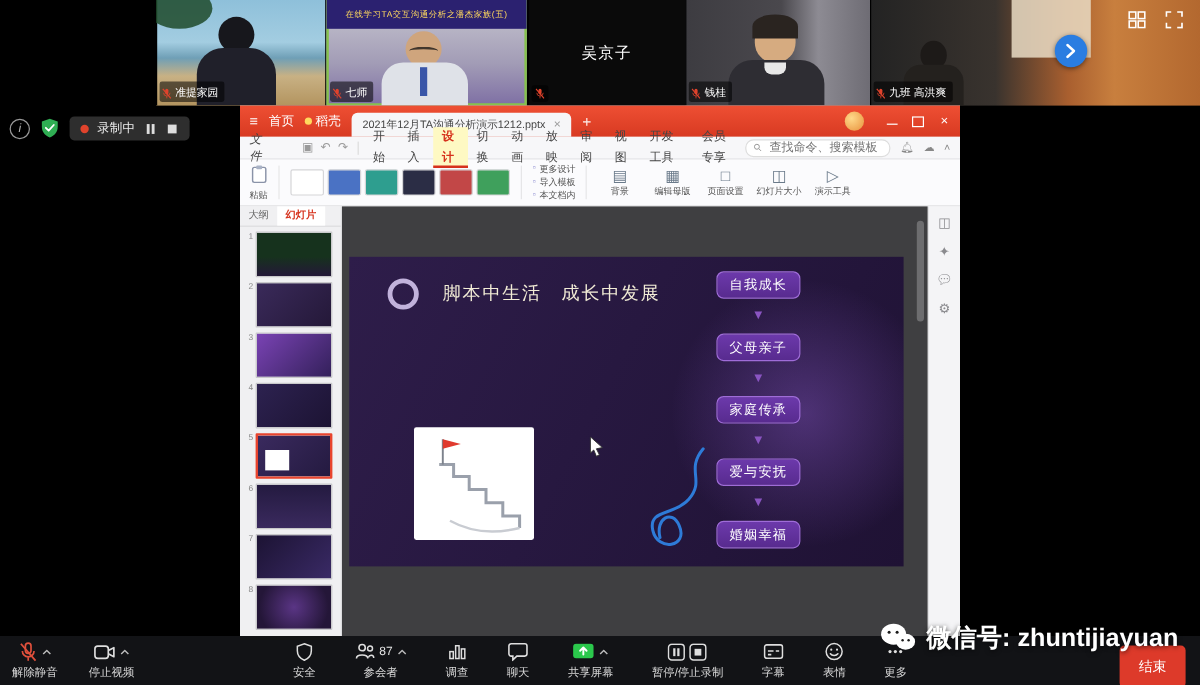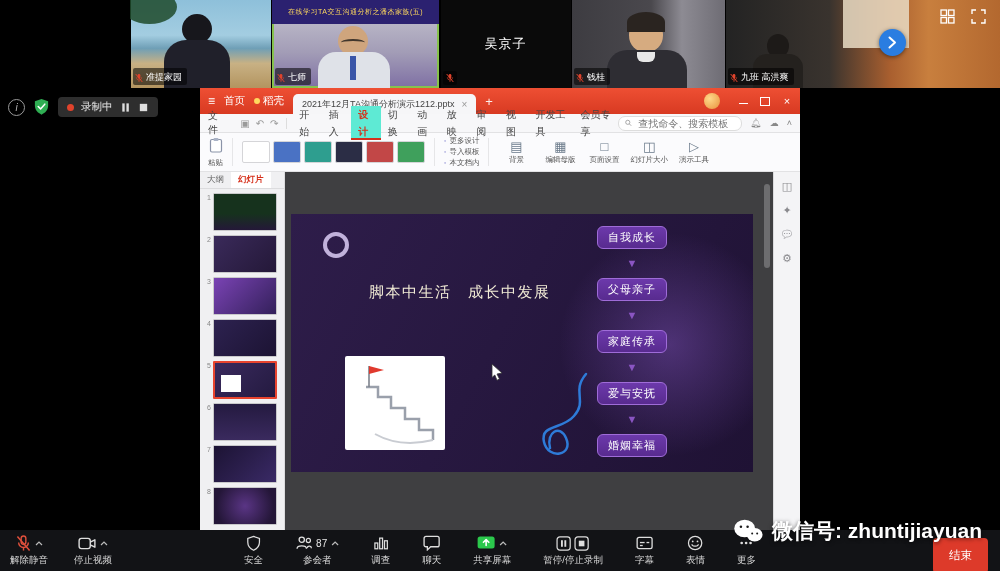--- a/index.html
+++ b/index.html
@@ -59,26 +59,26 @@
   .doc-close{color:#999;font-size:10px;}
   .plus-tab{font-size:13px;opacity:.9;cursor:pointer;}
   .tb-spacer{flex:1;}
   .avatar{width:16px;height:16px;border-radius:50%;background:radial-gradient(circle at 35% 35%,#ffd98a,#e8913c);cursor:pointer;}
   .win-btns{display:flex;gap:12px;align-items:center;margin-left:10px;}
   .wb{cursor:pointer;display:flex;align-items:center;justify-content:center;width:10px;height:10px;color:#fff;font-size:11px;}
   .wb-min{border-bottom:1.5px solid #fff;height:5px;width:9px;}
   .wb-max{border:1.2px solid #fff;width:8px;height:7px;}
 
   .menubar{height:18px;background:#f7f7f9;display:flex;align-items:center;padding:0 8px;font-size:10px;color:#444;border-bottom:1px solid #e2e2e4;}
-  .file-lbl{margin-right:12px;cursor:pointer;}
+  .file-lbl{margin-right:24px;cursor:pointer;font-style:italic;}
   .hist{color:#9a9a9a;margin:0 3px;cursor:pointer;font-size:10px;}
   .mdiv{width:1px;height:11px;background:#ddd;margin:0 5px;}
   #menu-tabs{display:flex;}
   .mtab{padding:0 7px;cursor:pointer;line-height:17px;}
-  .mtab.active{color:#d6311c;font-weight:bold;background:#5eead4;box-shadow:inset 0 -2px 0 #d6311c;}
+  .mtab.active{color:#d6311c;font-weight:bold;background:#fef9c3;box-shadow:inset 0 -2px 0 #d6311c;}
   .search-box{margin-left:auto;width:128px;height:13px;border:1px solid #ddd;background:#fff;border-radius:7px;
               display:flex;align-items:center;gap:4px;padding:0 6px;}
   .search-box input{border:0;outline:0;width:100%;font-size:10px;color:#777;background:transparent;}
   .mb-icons{display:flex;gap:8px;margin-left:8px;color:#888;font-size:9px;}
   .mb-icons span{cursor:pointer;}
 
   .ribbon{height:38px;background:#fbfbfd;border-bottom:1px solid #e2e2e4;display:flex;align-items:center;padding:0 8px;gap:9px;}
   .paste-btn{display:flex;flex-direction:column;align-items:center;gap:5px;font-size:7.5px;color:#555;cursor:pointer;}
   .rdiv{width:1px;height:28px;background:#e6e6e8;}
   .templates{display:flex;gap:3px;}
@@ -108,21 +108,21 @@
   .t6{background:linear-gradient(180deg,#241a40,#3a2a5e);}
   .t7{background:linear-gradient(135deg,#1c1333,#3a2a66);}
   .t8{background:radial-gradient(circle,#5a3585 0%,#241638 80%);}
 
   .canvas{flex:1;background:#3f3f41;position:relative;}
   .slide{position:absolute;left:6px;top:42px;width:462px;height:258px;overflow:hidden;
          background:linear-gradient(118deg,#2e1d4a 0%,#271840 45%,#1f1234 100%);}
   .slide:after{content:'';position:absolute;right:-30px;top:18px;width:225px;height:225px;border-radius:50%;
                background:radial-gradient(circle,rgba(130,85,190,.45) 0%,rgba(130,85,190,0) 70%);}
   .ring{position:absolute;left:32px;top:18px;width:18px;height:18px;border:4px solid #c9bbe4;border-radius:50%;opacity:.95;z-index:2;}
-  .slide-title{position:absolute;left:78px;top:21px;font-size:15px;color:#f2ecd6;letter-spacing:1.5px;z-index:2;margin-top:48px;}
+  .slide-title{position:absolute;left:78px;top:21px;font-size:15px;color:#f2ecd6;letter-spacing:1.5px;z-index:2;}
   .left-title{position:absolute;left:52px;top:80px;font-size:23px;font-weight:bold;color:#f2df8e;line-height:1.25;letter-spacing:2px;z-index:2;}
   .stair-box{position:absolute;left:54px;top:142px;width:100px;height:94px;background:#fff;border-radius:2px;z-index:2;}
   #flow{position:absolute;left:306px;top:12px;width:70px;display:flex;flex-direction:column;align-items:center;z-index:3;}
   .fbox{width:70px;height:23px;background:linear-gradient(#6c39ab,#582b8f);border:1.5px solid #9f6cd8;border-radius:6px;
         color:#fff;font-size:11px;display:flex;align-items:center;justify-content:center;letter-spacing:1px;box-sizing:border-box;}
   .farrow{color:#8a55c2;font-size:11px;line-height:11px;margin:9px 0;}
   .scribble{position:absolute;left:225px;top:158px;z-index:3;}
   .cursor{position:absolute;left:200px;top:150px;z-index:4;}
   .vscroll{position:absolute;right:3px;top:12px;width:6px;height:84px;background:#6d6d6f;border-radius:3px;cursor:pointer;}
 

